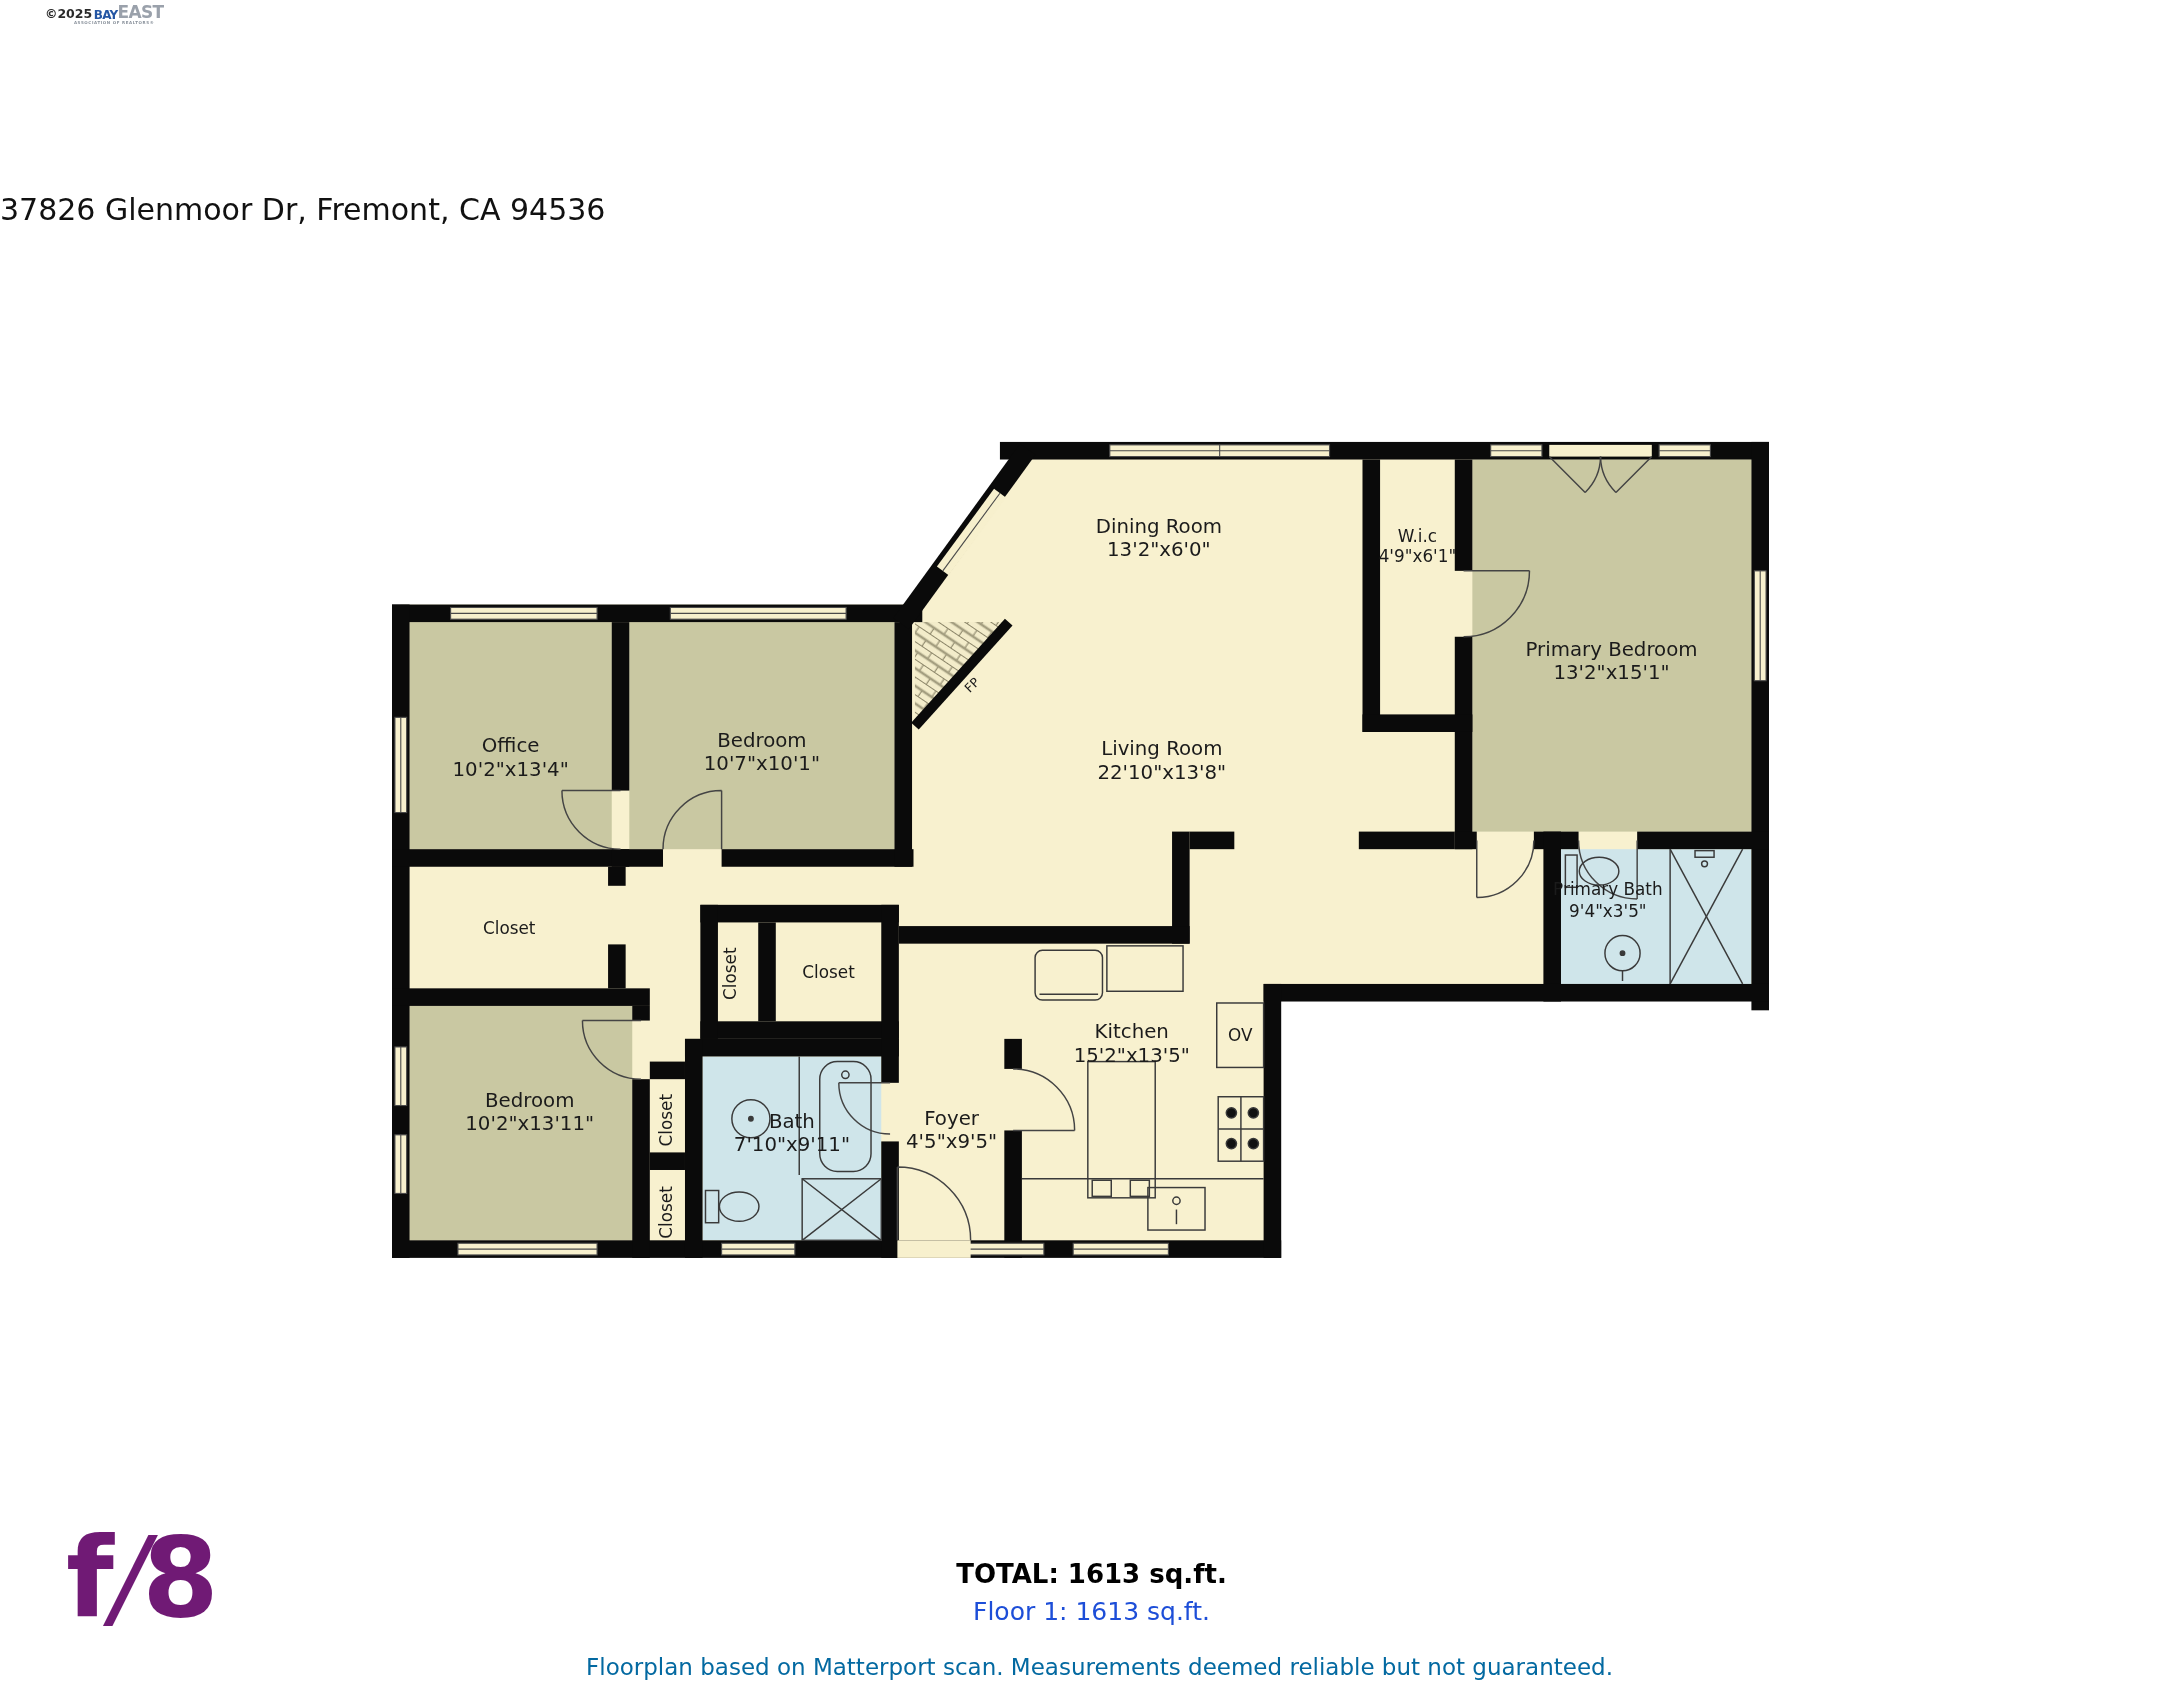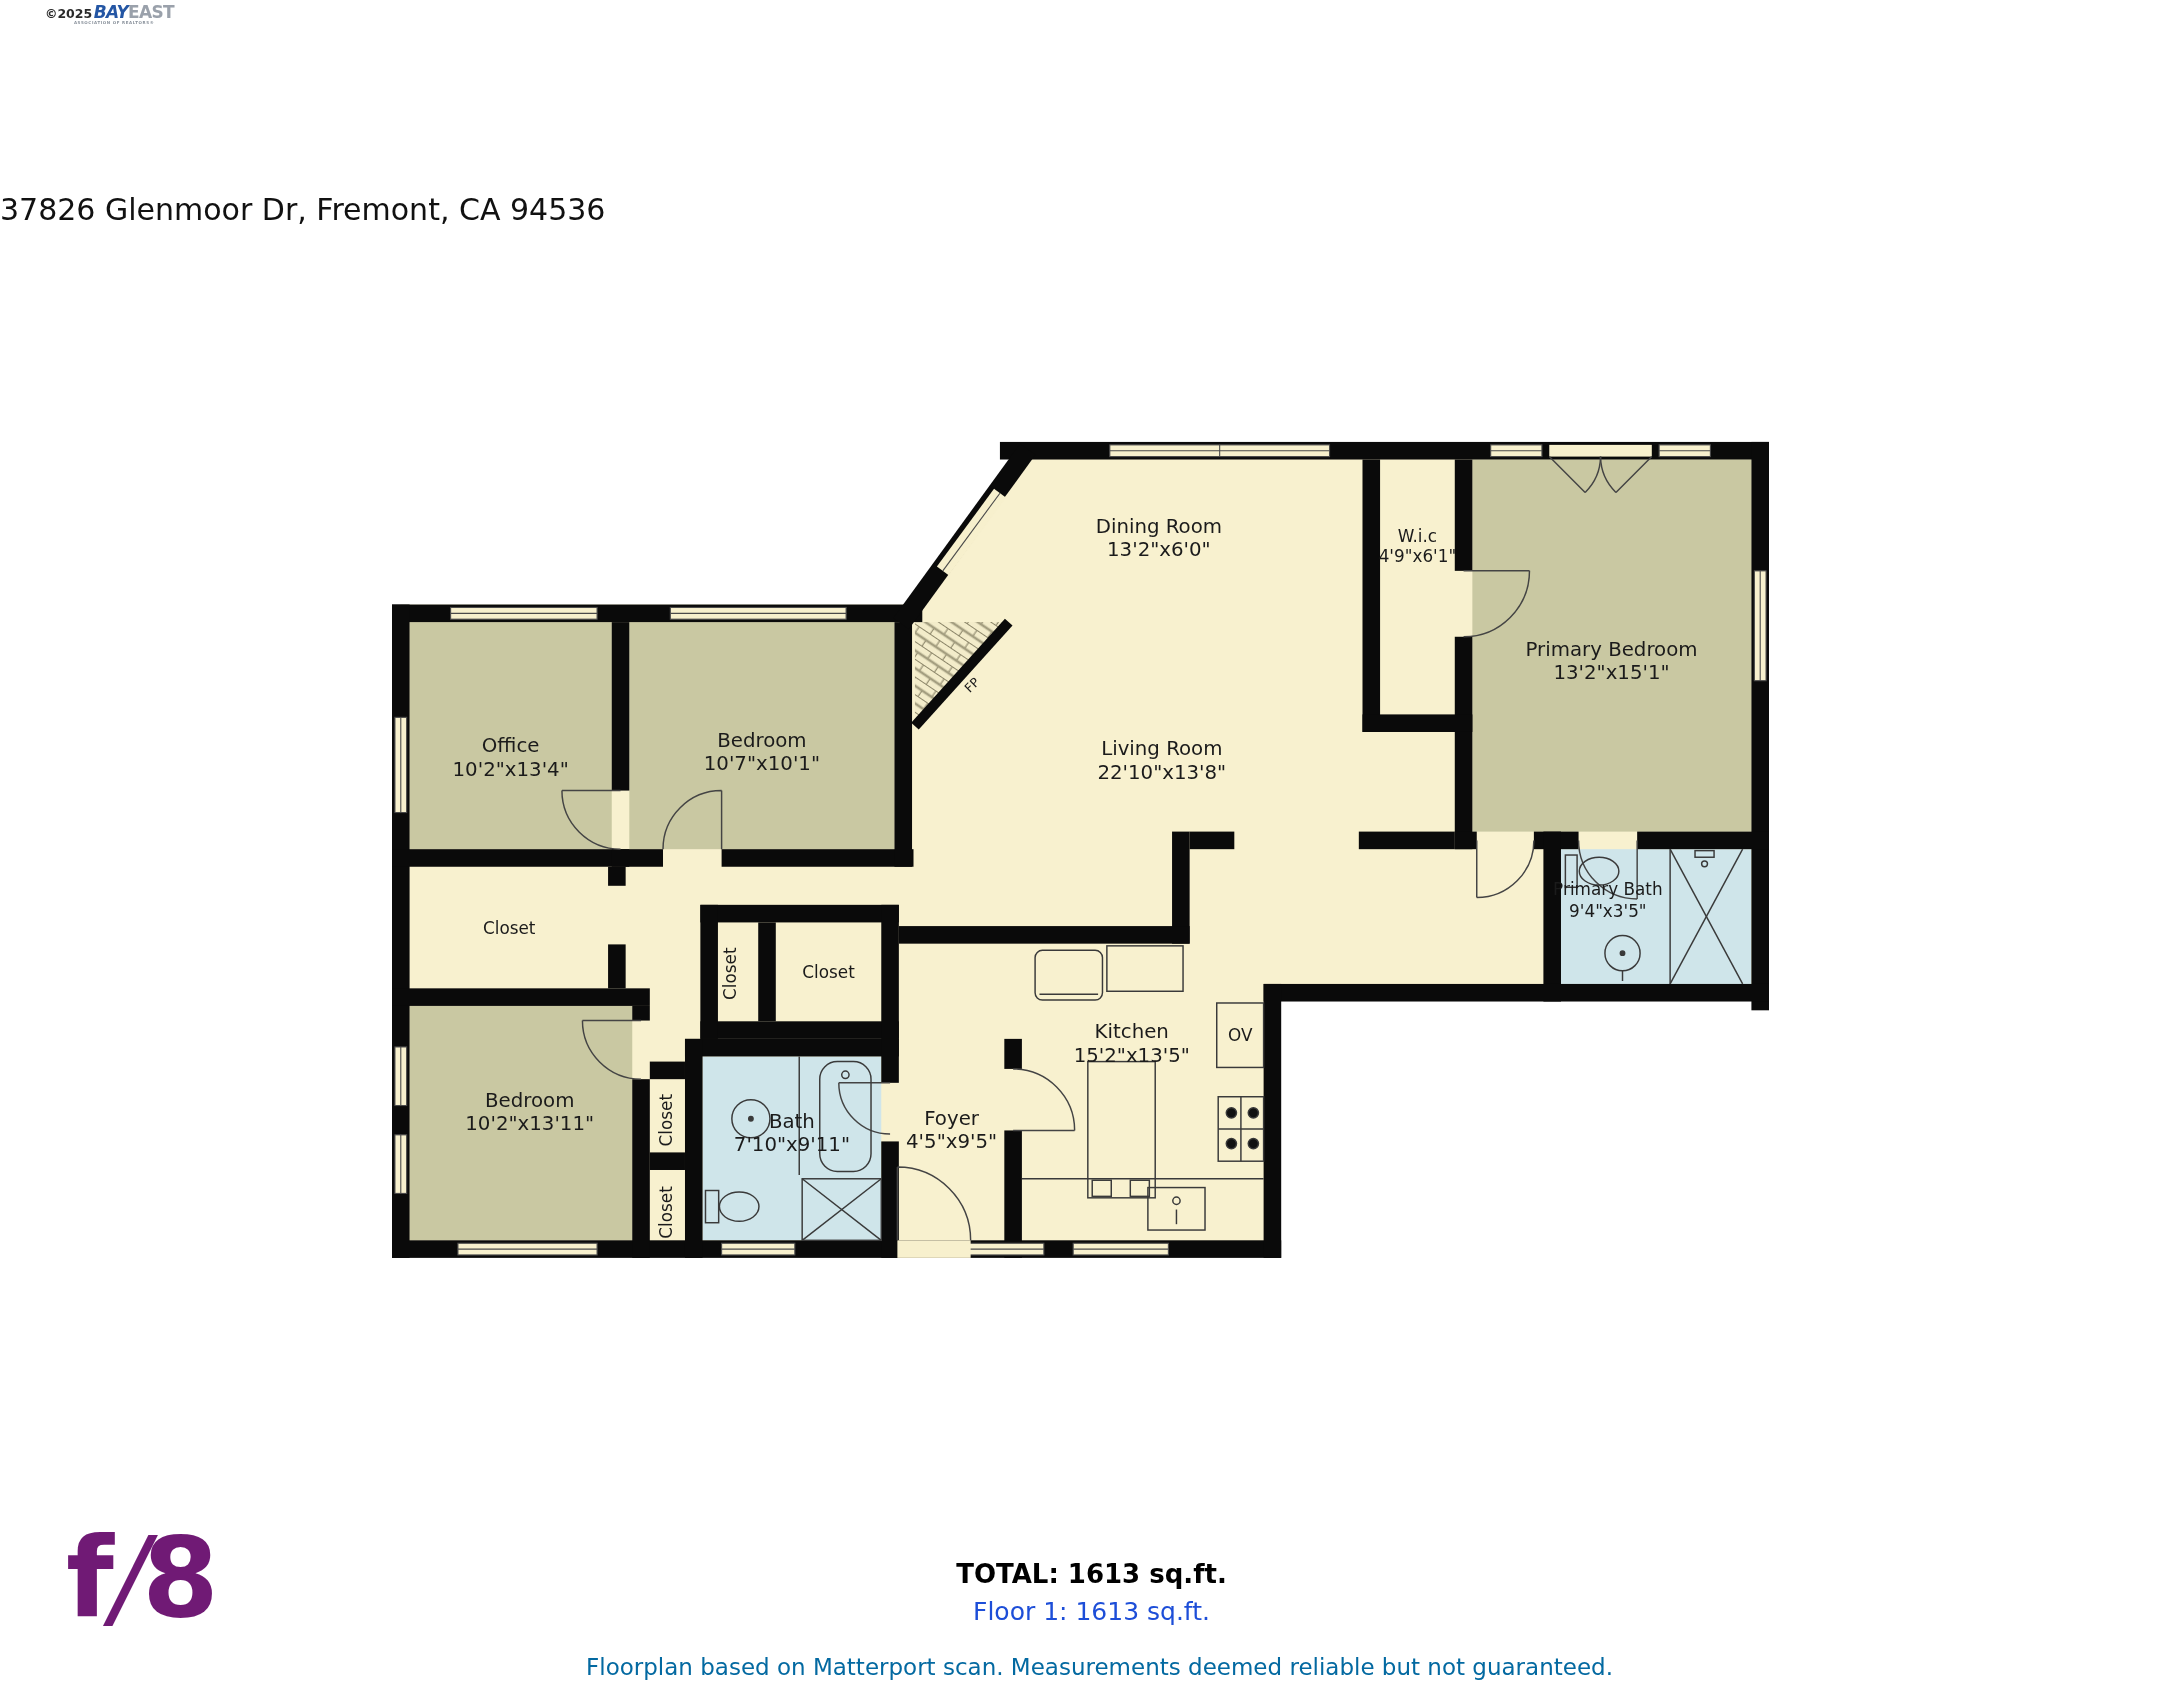--- a/index.html
+++ b/index.html
@@ -3,21 +3,21 @@
 <meta charset="utf-8">
 <style>
   html,body{margin:0;padding:0;}
   body{width:2183px;height:1687px;background:#ffffff;position:relative;
        font-family:"DejaVu Sans",sans-serif;color:#1b1b1b;overflow:hidden;}
   .abs{position:absolute;}
   
   #bayeast{left:5.9px;top:3.7px;line-height:1;margin-left:39px;}
   #bayeast .row{display:flex;align-items:flex-end;}
   #be-copy{font-size:12.5px;font-weight:700;color:#2b2b2b;margin-right:1.5px;}
-  #be-bay{font-size:17px;font-weight:800;font-style:italic;color:#2456a4;letter-spacing:-0.7px;}
+  #be-bay{font-size:12px;font-weight:800;color:#2456a4;letter-spacing:-0.7px;}
   #be-east{font-size:17px;font-weight:800;color:#9aa1ab;letter-spacing:-0.7px;}
   #be-sub{font-size:4px;color:#8a929c;letter-spacing:0.6px;margin-left:29px;margin-top:0.7px;font-weight:700;}
   
   #title{left:0;top:192px;width:100%;text-align:left;font-size:30px;color:#111;}
   #total{left:0;top:1559px;width:100%;text-align:center;font-size:26px;font-weight:700;color:#000;}
   #floor1{left:0;top:1597px;width:100%;text-align:center;font-size:25px;color:#1d4ed8;}
   #disclaimer{left:0;top:1654px;width:100%;text-align:center;font-size:23px;color:#0369a1;padding-left:8px;}
   
   #f8{left:66px;top:1523px;font-size:110px;color:#701a75;line-height:1;}
   #f8 .b{font-weight:800;}

